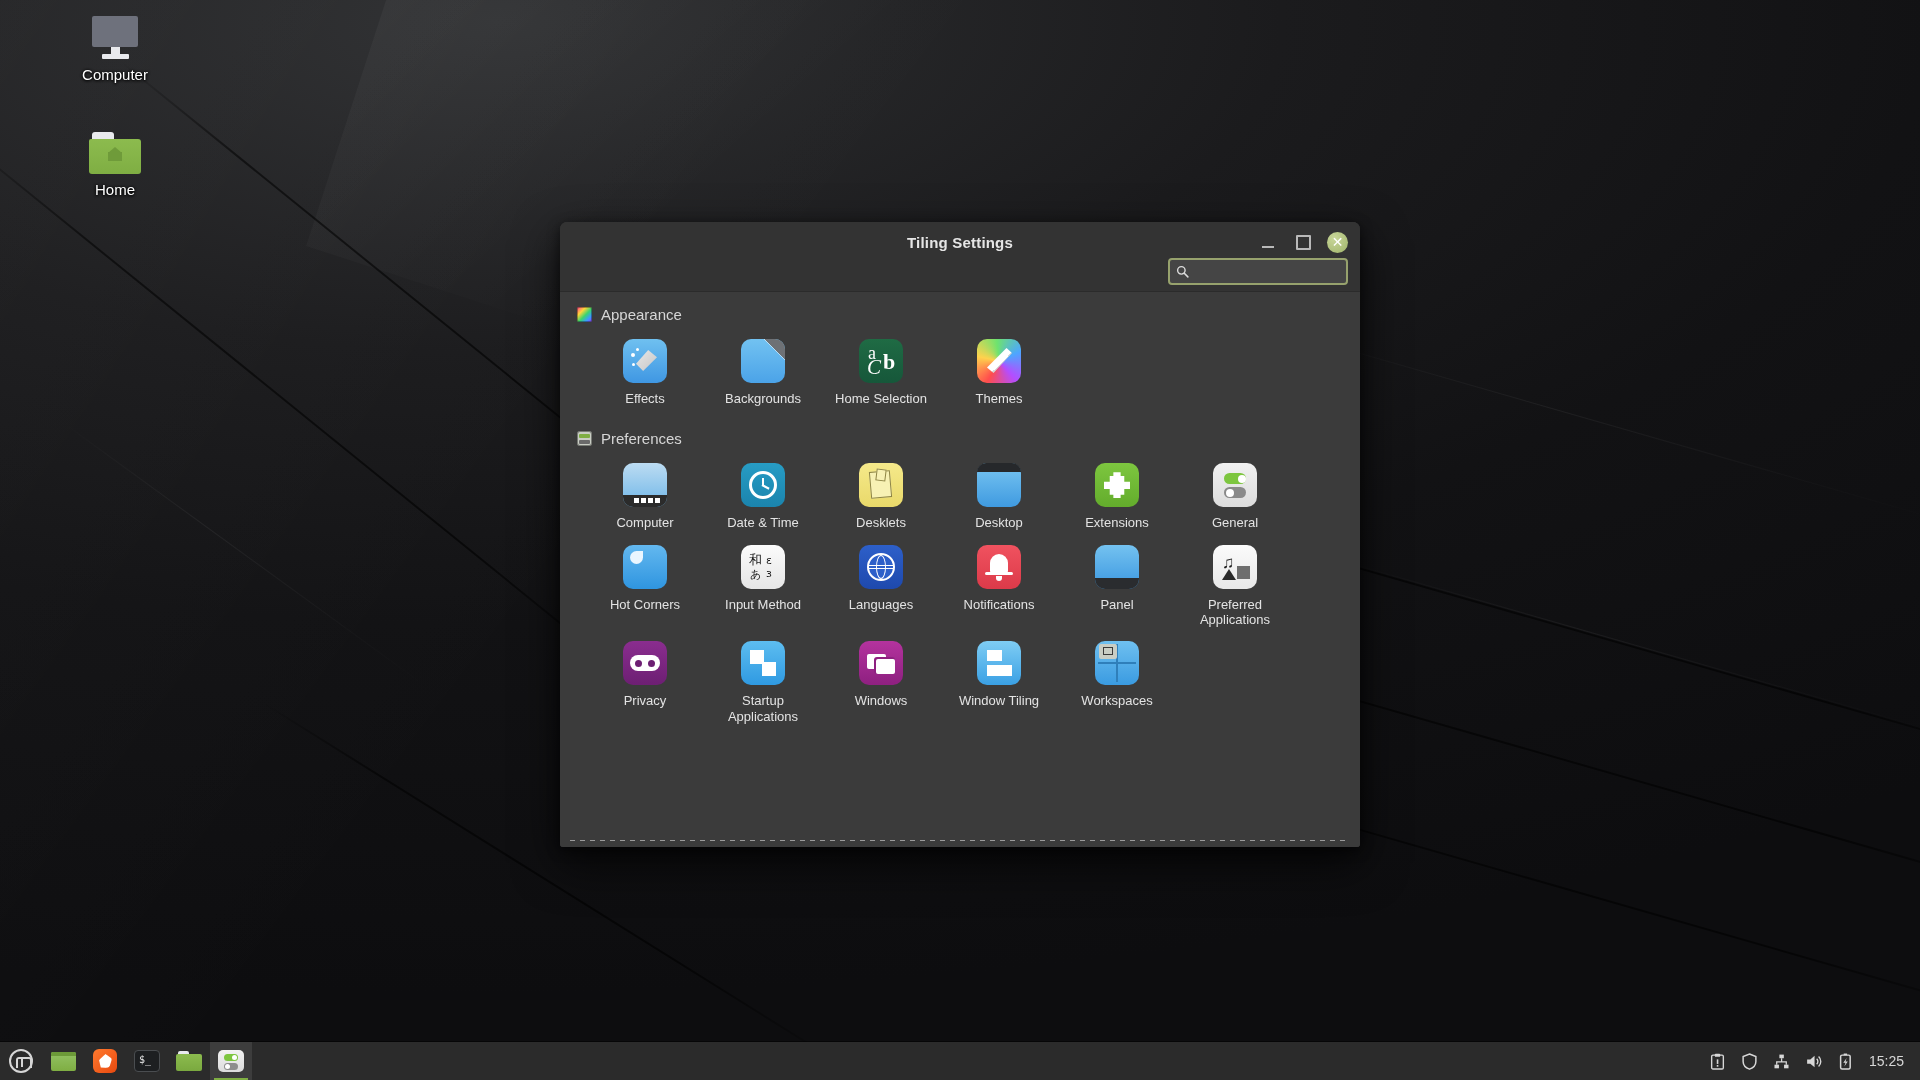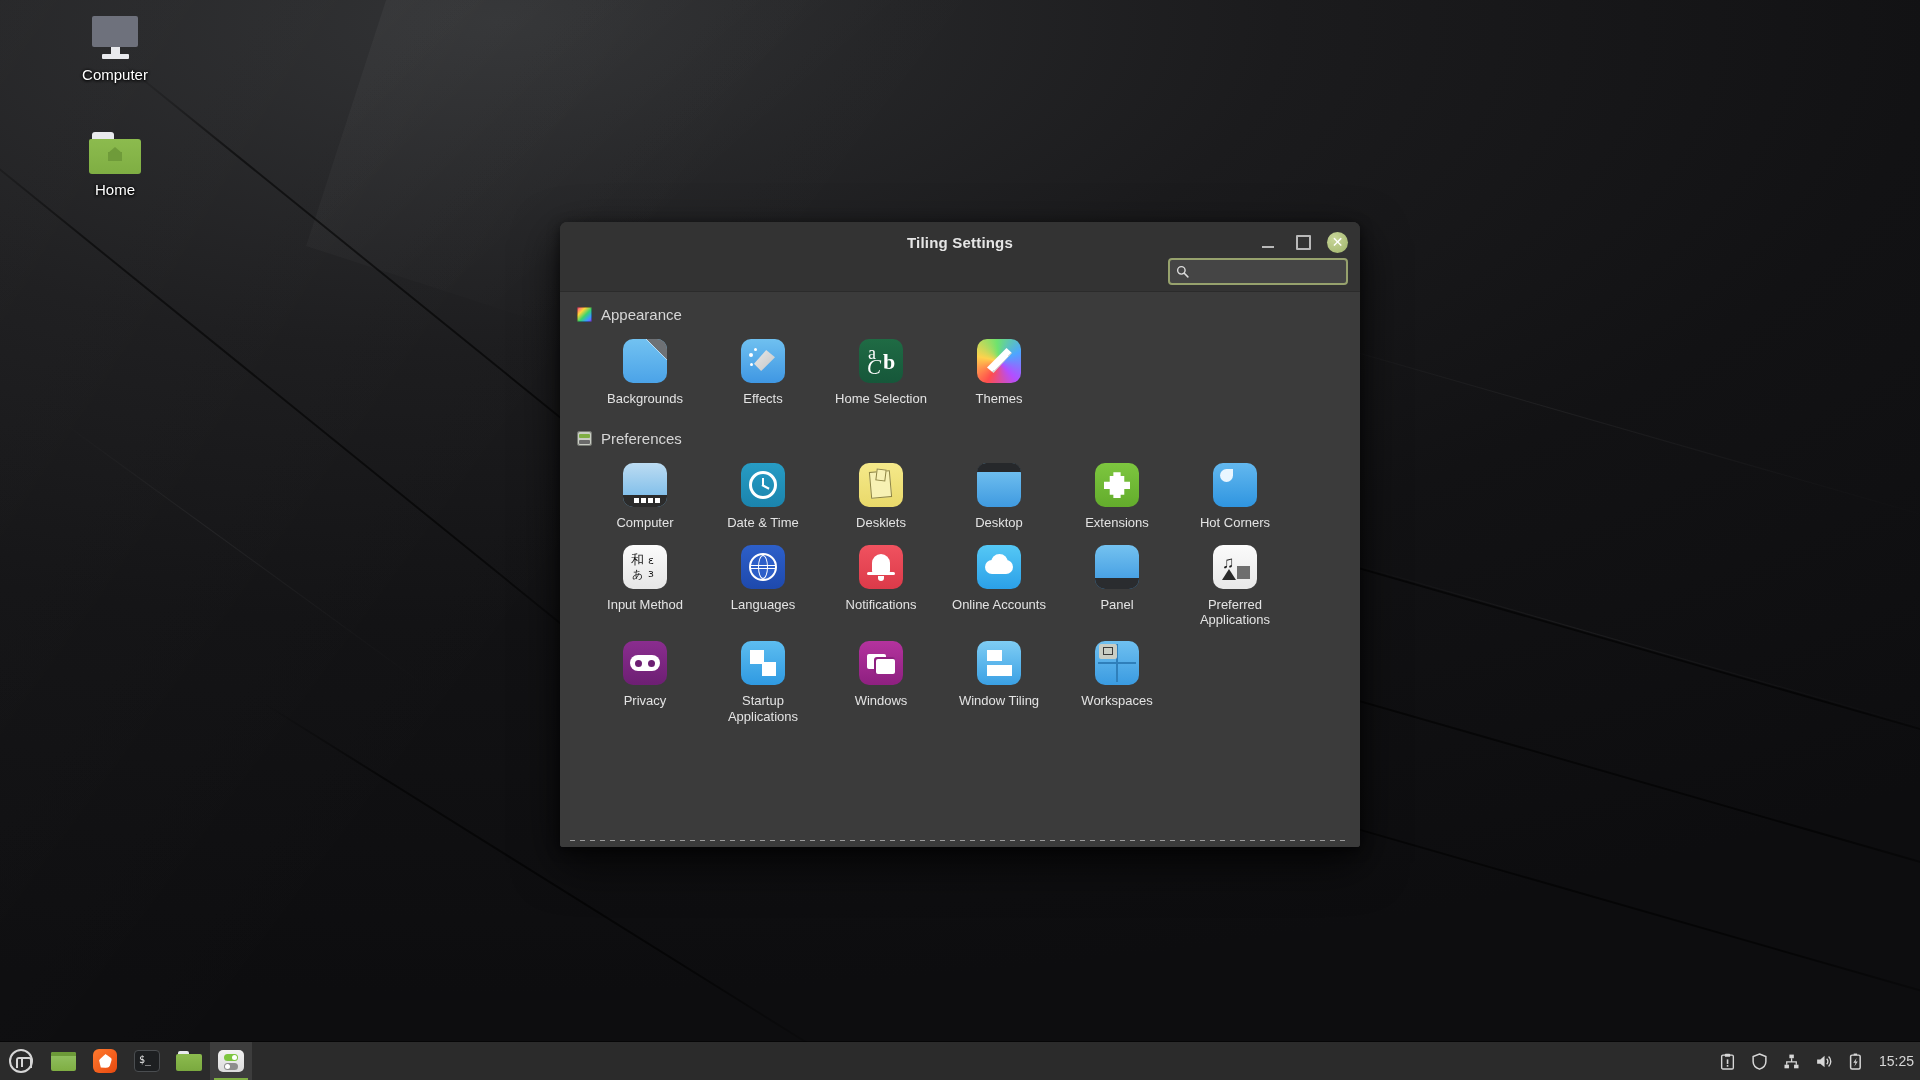--- a/index.html
+++ b/index.html
@@ -279,21 +279,21 @@
   .fm{ width:26px;height:20px;position:relative;}
   .fm .tab{position:absolute;left:2px;top:0;width:11px;height:4px;background:#e9eaee;border-radius:2px 2px 0 0;}
   .fm .bd{position:absolute;left:0;top:3px;width:26px;height:17px;background:linear-gradient(#8cbb4e,#7aa93f);border-radius:2px;}
   .tgl{ width:26px;height:22px;border-radius:5px;background:linear-gradient(#f2f2f2,#dcdcdc);position:relative;}
   .tgl .s{position:absolute;width:14px;height:7px;border-radius:5px;}
   .tgl .s1{left:6px;top:4px;background:#7dc63f;}
   .tgl .s2{left:6px;top:13px;background:#8d8d8d;}
   .tgl .k{position:absolute;width:5px;height:5px;border-radius:50%;background:#fff;}
   .tgl .k1{left:14px;top:5px;} .tgl .k2{left:7px;top:14px;}
 
-  .tray{ margin-left:auto; display:flex; align-items:center; gap:15px; padding-right:6px;}
+  .tray{ margin-left:auto; display:flex; align-items:center; gap:15px; padding-right:16px;}
   .tray .ti{ width:17px;height:17px; color:#d7d7d7; cursor:pointer;}
   .clock{ color:#d7d7d7; font-size:14px; cursor:pointer; }
 </style>
 </head>
 <body>
 
 <div id="wallpaper">
   <div class="wedge" style="left:380px;top:-220px;width:520px;height:560px;transform:rotate(18deg);"></div>
   <div class="streak" style="left:-60px;top:120px;width:980px;transform:rotate(39deg);"></div>
   <div class="streak" style="left:120px;top:60px;width:760px;transform:rotate(39deg);"></div>
@@ -353,36 +353,36 @@
 
   <div class="ss-body">
 
     <div class="sec-head">
       <div class="sec-ico ico-appearance"></div>
       <div class="sec-title">Appearance</div>
     </div>
     <div class="grid">
 
       <div class="cell">
-        <div class="tile t-bg">
-          <div class="rr"></div>
-            <div class="curl"></div>
-        </div>
-        <div class="cap">Backgrounds</div>
-      </div>
-
-      <div class="cell">
         <div class="tile t-fx">
           <div class="rr"></div>
             <div class="wand"></div>
           <div class="sp" style="left:8px;top:14px;width:4px;height:4px;"></div>
           <div class="sp" style="left:13px;top:9px;width:3px;height:3px;"></div>
           <div class="sp" style="left:9px;top:24px;width:3px;height:3px;"></div>
         </div>
         <div class="cap">Effects</div>
+      </div>
+
+      <div class="cell">
+        <div class="tile t-bg">
+          <div class="rr"></div>
+            <div class="curl"></div>
+        </div>
+        <div class="cap">Backgrounds</div>
       </div>
 
       <div class="cell">
         <div class="tile t-font">
           <div class="rr"></div>
           <div class="ft">
               <span class="a">a</span>
               <span class="b">b</span>
               <span class="c">C</span>
             </div>
@@ -450,20 +450,30 @@
       </div>
 
       <div class="cell">
         <div class="tile t-ext">
           <div class="rr"></div>
             <div class="pz"></div>
         </div>
         <div class="cap">Extensions</div>
       </div>
 
+      <div class="cell">
+        <div class="tile t-gen">
+          <div class="rr"></div>
+            <div class="sw sw1"></div>
+            <div class="sw sw2"></div>
+          <div class="kn kn1"></div>
+            <div class="kn kn2"></div>
+        </div>
+        <div class="cap">General</div>
+      </div>
 
       <div class="cell">
         <div class="tile t-hot">
           <div class="rr"></div>
             <div class="c1"></div>
         </div>
         <div class="cap">Hot Corners</div>
       </div>
 
       <div class="cell">
@@ -490,28 +500,20 @@
       <div class="cell">
         <div class="tile t-note">
           <div class="rr"></div>
             <div class="bell"></div>
             <div class="bellb"></div>
             <div class="clap"></div>
         </div>
         <div class="cap">Notifications</div>
       </div>
 
-      <div class="cell">
-        <div class="tile t-cloud">
-          <div class="rr"></div>
-            <div class="cl"></div>
-            <div class="cl2"></div>
-        </div>
-        <div class="cap">Online Accounts</div>
-      </div>
 
       <div class="cell">
         <div class="tile t-panel">
           <div class="rr"></div>
             <div class="bot"></div>
         </div>
         <div class="cap">Panel</div>
       </div>
 
       <div class="cell">

